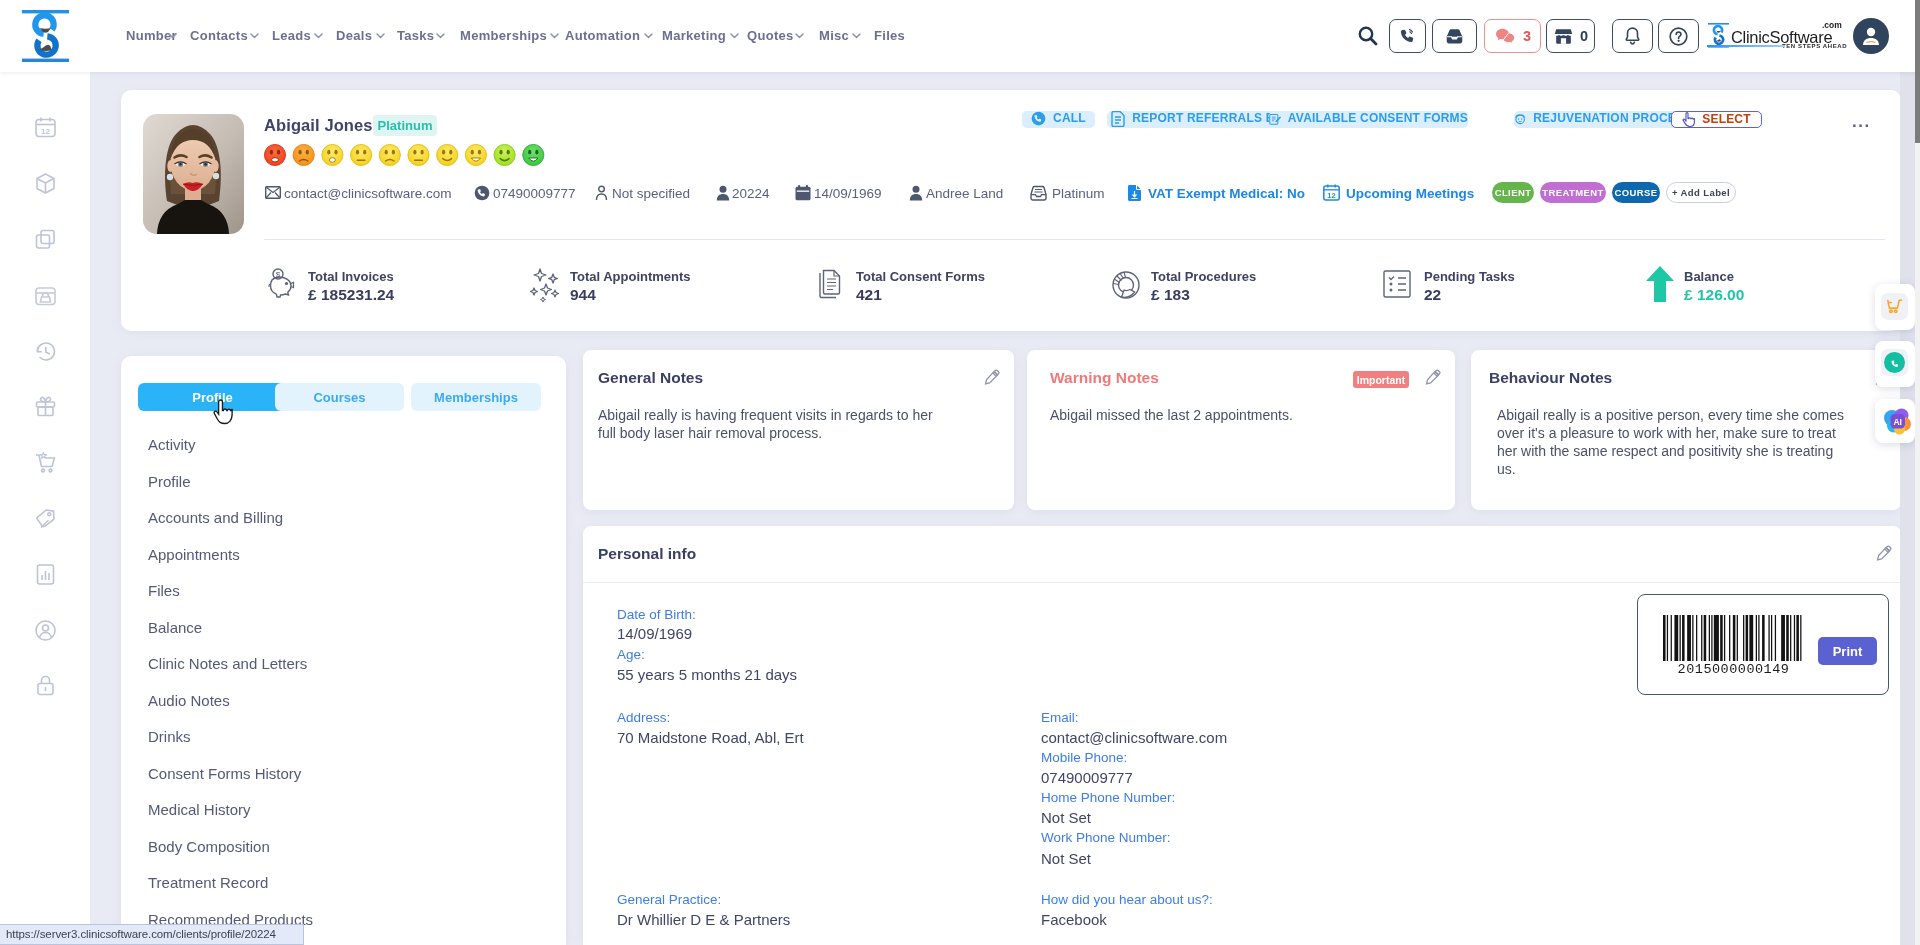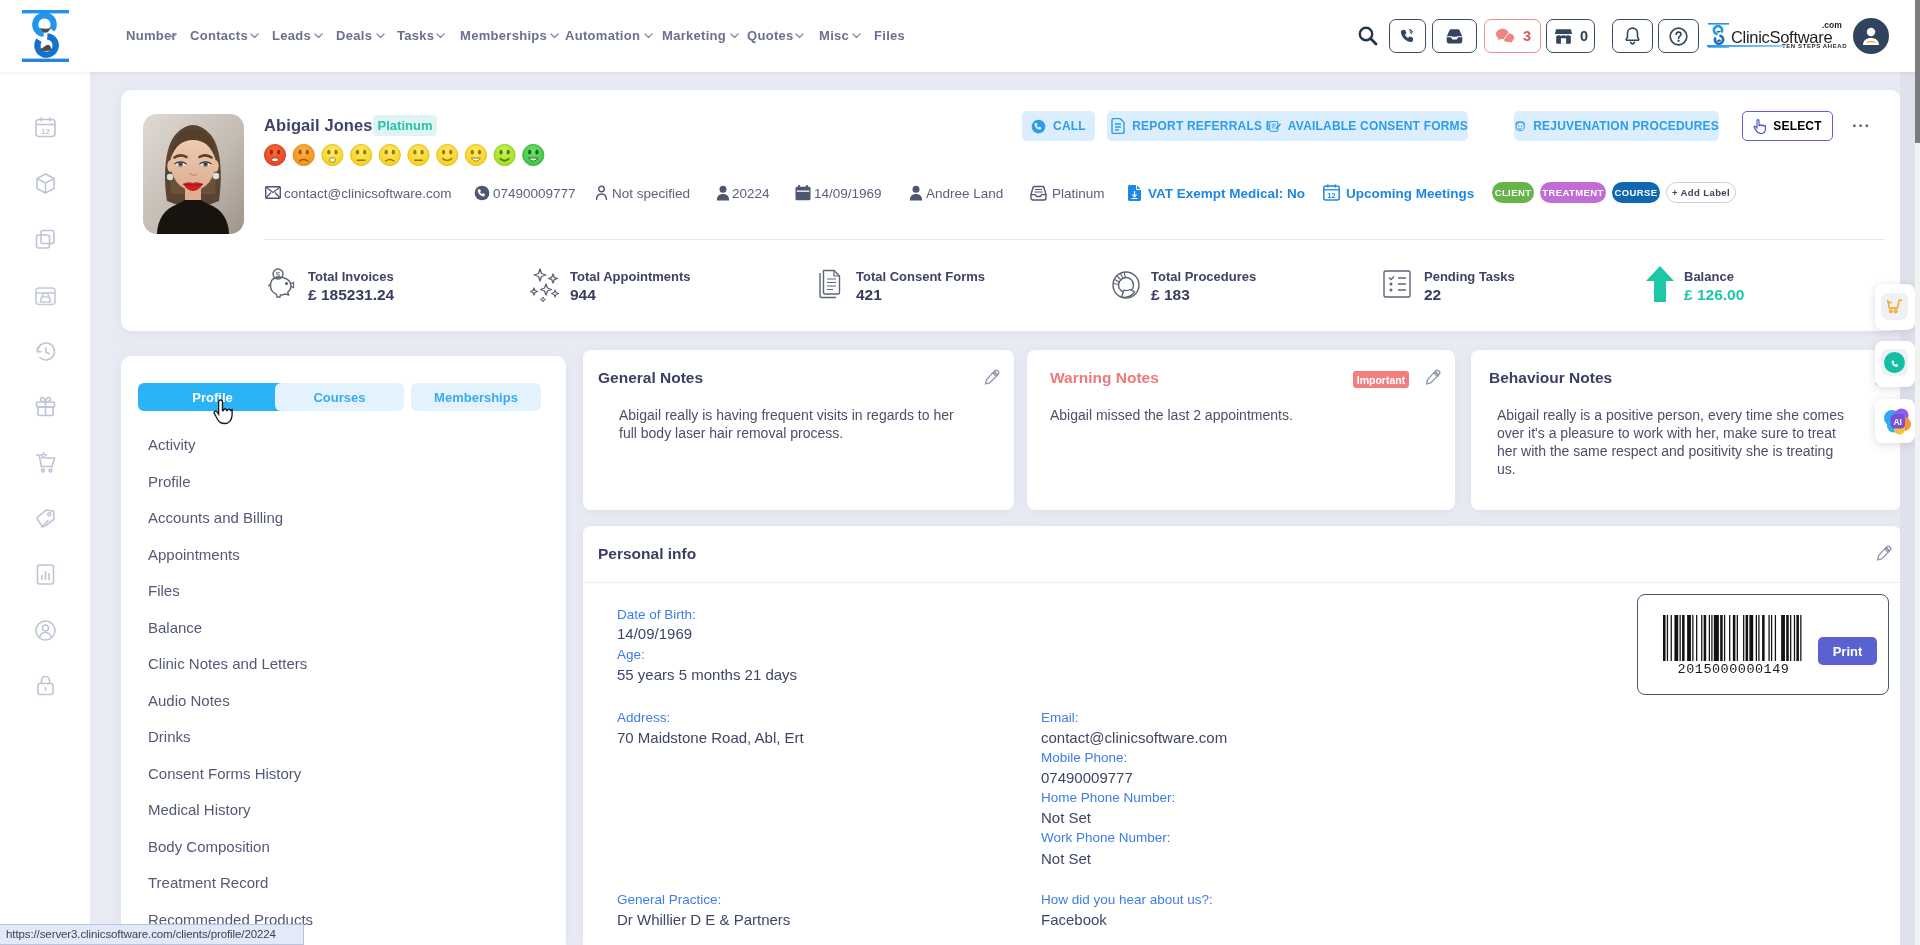--- a/index.html
+++ b/index.html
@@ -9,21 +9,21 @@
 .card{position:absolute;background:#fff;border-radius:10px;box-shadow:0 2px 12px rgba(80,90,140,.08);margin-left:8px;}
 
 .nav{position:absolute;left:0;top:0;width:1920px;height:72px;background:#fff;box-shadow:0 1px 4px rgba(60,70,120,.10);z-index:30;}
 .mi{position:absolute;top:28px;font-size:13px;color:#6b6f90;font-weight:600;letter-spacing:.3px;white-space:nowrap;}
 .chev{position:absolute;top:33px;}
 .ibtn{position:absolute;top:19px;height:34px;border:1.7px solid #3d4d68;border-radius:7px;display:flex;align-items:center;justify-content:center;gap:6px;}
 
 .sbar{position:absolute;left:0;top:0;width:90px;height:945px;background:#fff;z-index:20;}
 .sic{position:absolute;left:33px;z-index:21;}
 
-.hbtn{position:absolute;top:21px;height:30px;background:#daeefd;border-radius:5px;color:#2e9ce9;font-weight:700;font-size:12px;display:flex;align-items:center;justify-content:center;gap:7px;letter-spacing:.2px;white-space:nowrap;}
+.hbtn{position:absolute;top:21px;height:17px;background:#daeefd;border-radius:5px;color:#2e9ce9;font-weight:700;font-size:12px;display:flex;align-items:flex-start;justify-content:center;gap:7px;letter-spacing:.2px;white-space:nowrap;}
 .pill{position:absolute;top:92px;height:21px;border-radius:11px;color:#fff;font-size:9.5px;font-weight:700;display:flex;align-items:center;justify-content:center;letter-spacing:.4px;}
 .crow{position:absolute;top:96px;font-size:13.5px;color:#5b6080;white-space:nowrap;}
 .crowb{position:absolute;top:96px;font-size:13.5px;color:#1c87e5;font-weight:600;white-space:nowrap;}
 .sl{position:absolute;font-size:13px;font-weight:600;color:#3e4364;white-space:nowrap;}
 .sv{position:absolute;font-size:15.5px;font-weight:700;color:#383d5e;white-space:nowrap;}
 
 .mitem{position:absolute;left:27px;font-size:15px;color:#545978;white-space:nowrap;}
 .tab{position:absolute;top:27px;height:28px;border-radius:6px;font-size:13px;font-weight:600;display:flex;align-items:center;justify-content:center;}
 
 .ntitle{position:absolute;font-size:15.5px;font-weight:600;color:#3a3f64;}
@@ -414,21 +414,21 @@
  <div class="hbtn" style="left:1393px;width:205px">
   <svg width="16" height="16" viewBox="0 0 16 16">
         <circle cx="8" cy="8.5" r="5.5" fill="none" stroke="#2e9ce9" stroke-width="1.4"></circle>
         <path d="M2 6 Q4 1.5 8 3 Q12 1.5 14 6" fill="none" stroke="#2e9ce9" stroke-width="1.4"></path>
         <circle cx="6" cy="8" r="0.9" fill="#2e9ce9"></circle>
         <circle cx="10" cy="8" r="0.9" fill="#2e9ce9"></circle>
         <path d="M6 11 Q8 12.5 10 11" fill="none" stroke="#2e9ce9" stroke-width="1.2"></path>
       </svg>
   REJUVENATION PROCEDURES
  </div>
- <div class="hbtn" style="left:1621px;width:91px;background:#fff;border:1.6px solid #5d61d6;color:#000000">
+ <div class="hbtn" style="left:1550px;width:91px;background:#fff;border:1.6px solid #5d61d6;color:#c2410c">
   <svg width="13" height="15" viewBox="0 0 13 15">
         <path d="M4 1.6 C4 1 4.4 0.6 5 0.6 C5.6 0.6 6 1 6 1.6 L6 6.5 L6.6 6.6 C6.7 6.1 7.1 5.8 7.6 5.8 C8.1 5.8 8.5 6.2 8.6 6.7 L9.2 6.8 C9.3 6.4 9.7 6.1 10.1 6.1 C10.6 6.1 11 6.5 11.05 7 L11.6 7.1 C11.7 6.8 12 6.5 12.35 6.5 C12.75 6.5 12.4 6.9 12.4 7.3 L12.4 10 C12.4 12.8 10.5 14.5 7.8 14.5 C5.4 14.5 4.3 13.6 3 11.4 L1.2 8.4 C0.9 8 1.1 7.5 1.5 7.2 C1.9 7 2.4 7.1 2.7 7.5 L4 9.2 Z" fill="none" stroke="#4f53cd" stroke-width="1.15" stroke-linejoin="round"></path>
       </svg>
   SELECT
  </div>
  <span class="abs" style="left:1731px;top:22px;font-size:17px;font-weight:700;color:#5d6378;letter-spacing:1.5px">...</span>
  <div class="abs" style="left:143px;top:149px;width:1621px;height:1px;background:#e3e6ef"></div>
  <svg class="abs" style="left:144px;top:176px" width="36" height="36" viewBox="0 0 36 36" fill="none" stroke="#5d6478" stroke-width="1.4">
   <circle cx="13" cy="8" r="5"></circle>
       <text x="13" y="10.8" font-size="8" fill="#5d6478" stroke="none" text-anchor="middle">$</text>
@@ -503,21 +503,21 @@
  <span class="mitem" style="top:518px">Treatment Record</span>
  <span class="mitem" style="top:555px">Recommended Products</span>
 </div>
 
 <div class="card" style="left:575px;top:350px;width:431px;height:160px;border-radius:8px">
  <span class="ntitle" style="left:15px;top:19px">General Notes</span>
  <svg class="abs" style="left:400px;top:19px" width="17" height="17" viewBox="0 0 17 17">
       <path d="M10.8 2.6 L14.4 6.2 L6.6 14 L2.6 14.9 L3.5 10.9 Z M9.6 3.8 L13.2 7.4" fill="none" stroke="#8e94ab" stroke-width="1.3"></path>
       <path d="M12 1.7 C12.7 1 13.8 1 14.5 1.7 L15.3 2.5 C16 3.2 16 4.3 15.3 5 L14.6 5.7 L11.3 2.4 Z" fill="none" stroke="#8e94ab" stroke-width="1.3"></path>
     </svg>
- <div class="nbody" style="left:36px;top:56px;width:340px">Abigail really is having frequent visits in regards to her<br>full body laser hair removal process.</div>
+ <div class="nbody" style="left:15px;top:56px;width:340px">Abigail really is having frequent visits in regards to her<br>full body laser hair removal process.</div>
 </div>
 <div class="card" style="left:1019px;top:350px;width:428px;height:160px;border-radius:8px">
  <span class="ntitle" style="left:23px;top:19px;color:#ee7a7a">Warning Notes</span>
  <div class="abs" style="left:326px;top:21px;width:56px;height:17px;background:#f08080;border-radius:3px;color:#fff;font-size:10.5px;font-weight:600;display:flex;align-items:center;justify-content:center">Important</div>
  <svg class="abs" style="left:397px;top:19px" width="17" height="17" viewBox="0 0 17 17">
       <path d="M10.8 2.6 L14.4 6.2 L6.6 14 L2.6 14.9 L3.5 10.9 Z M9.6 3.8 L13.2 7.4" fill="none" stroke="#8e94ab" stroke-width="1.3"></path>
       <path d="M12 1.7 C12.7 1 13.8 1 14.5 1.7 L15.3 2.5 C16 3.2 16 4.3 15.3 5 L14.6 5.7 L11.3 2.4 Z" fill="none" stroke="#8e94ab" stroke-width="1.3"></path>
     </svg>
  <div class="nbody" style="left:23px;top:56px;width:360px">Abigail missed the last 2 appointments.</div>
 </div>

